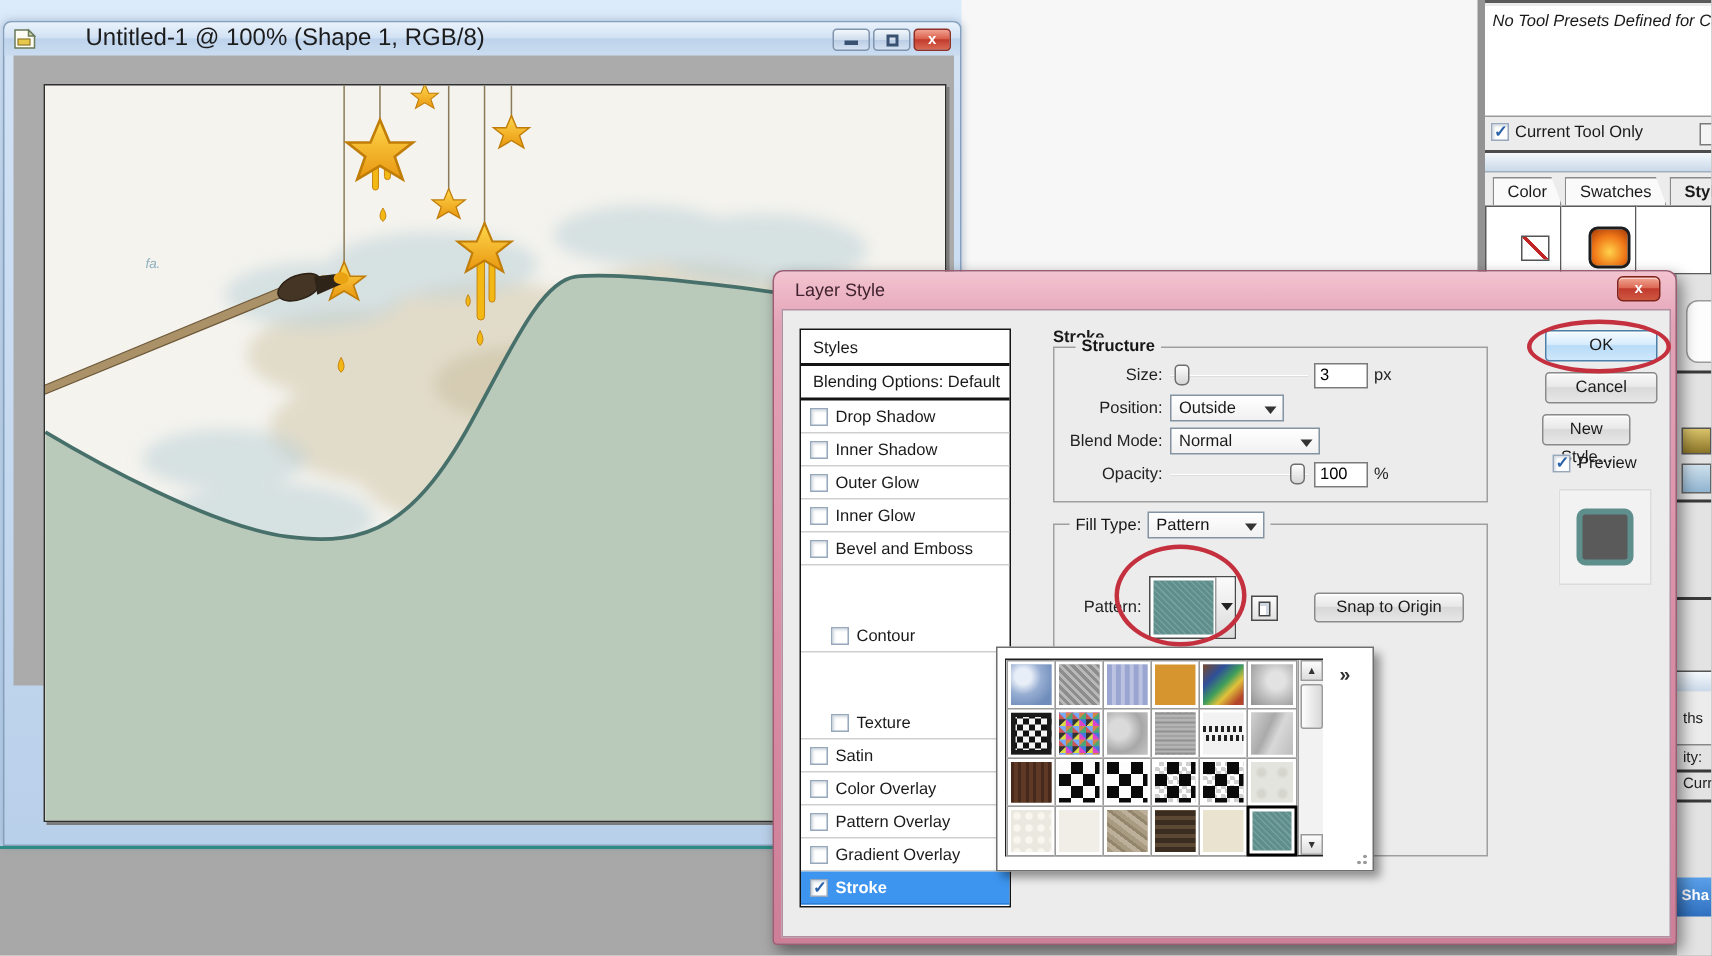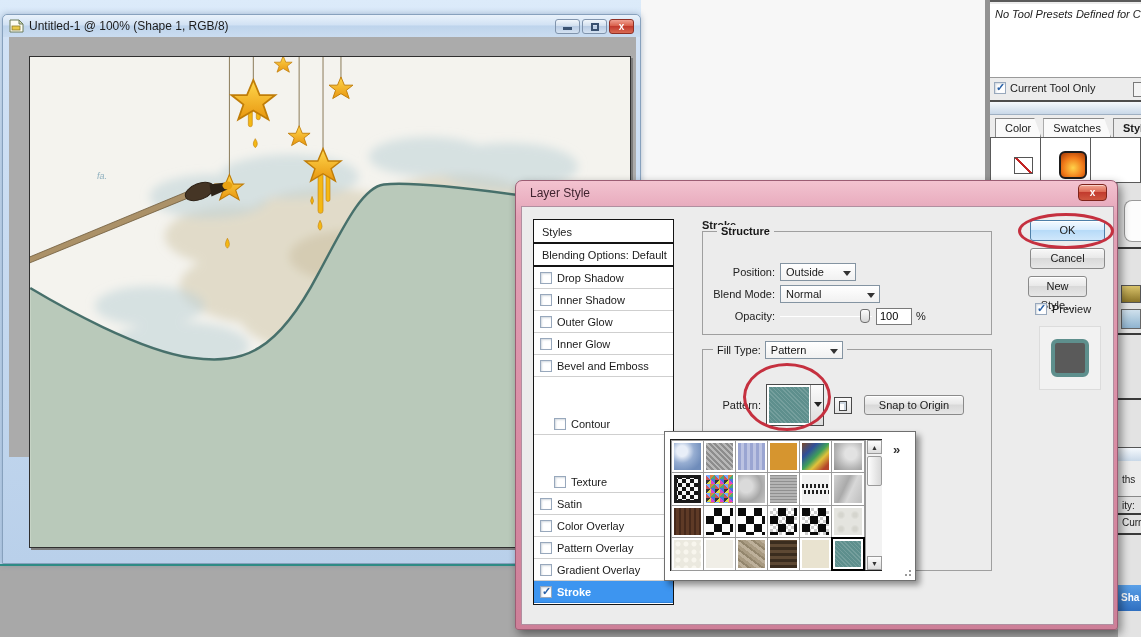--- a/index.html
+++ b/index.html
@@ -13,21 +13,21 @@
   .workspace-bg { position:absolute; left:641px; top:0; width:349px; height:566px; background:#f7f7f7; }
   .teal-line { position:absolute; left:0; top:564px; width:518px; height:2px; background:#2e8b85; }
 
   
   .doc-window { position:absolute; left:2px; top:14px; width:639px; height:550px;
     background:linear-gradient(180deg,#d3e3f6,#b9d0ea); border:1px solid #87a1bd; border-radius:5px 5px 0 0;
     box-shadow:0 0 6px rgba(70,100,140,.4); }
   .doc-titlebar { position:absolute; left:0; top:0; right:0; height:22px; display:flex; align-items:center; padding:0 6px;
     background:linear-gradient(180deg,#e9f2fb 0%,#d2e2f4 45%,#bed4ec 50%,#cadcf0 100%); border-radius:5px 5px 0 0; }
   .doc-icon { width:15px; height:14px; margin-right:5px; flex:0 0 auto; }
-  .doc-title { font-size:12px; color:#1c1c1c; white-space:nowrap; overflow:hidden; }
+  .doc-title { font-size:16px; color:#1c1c1c; white-space:nowrap; overflow:hidden;margin-left:28px; }
   .win-btns { margin-left:auto; display:flex; gap:2px; }
   .win-btn { width:25px; height:15px; border:1px solid #8094ad; border-radius:3px;
     background:linear-gradient(180deg,#f2f7fc,#cfdded 50%,#b9cce4 50%,#d4e2f2); position:relative; cursor:default; }
   .win-btn.close { background:linear-gradient(180deg,#f0a091,#d9604b 45%,#c23b2e 50%,#d96a52); border-color:#8f3026;
     color:#fff; font-weight:bold; font-size:10px; text-align:center; line-height:13px; }
   .glyph-minbar { position:absolute; left:7px; bottom:3px; width:9px; height:3px; background:#3a5271; }
   .glyph-restore { position:absolute; left:8px; top:3px; width:8px; height:8px; border:2px solid #3a5271; background:transparent; }
   .doc-client { position:absolute; left:6px; top:22px; width:627px; height:420px; background:#ababab; }
   .canvas { position:absolute; left:20px; top:19px; width:602px; height:492px; background:#f4f3ee;
     border:1px solid #2f2f2f; box-shadow:2px 2px 0 #7c7c7c; }
@@ -392,20 +392,29 @@
           <div class="sl-item selected">
             <span class="cb checked"></span>
             <span>Stroke</span>
           </div>
         </div>
     </div>
 
     <div style="position:absolute;left:186px;top:38px;width:290px;font-weight:bold">Stroke</div>
     <div class="fieldset" style="left:186px;top:50px;width:290px;height:104px">
       <span class="fs-label">Structure</span>
+      <div class="frow" style="top:8px">
+        <span class="flabel">Size:</span>
+        <span class="slider">
+          <span class="track"></span>
+          <span class="thumb" style="left:3px"></span>
+        </span>
+        <input class="valbox" value="3" style="">
+        <span class="unit">px</span>
+      </div>
       <div class="frow" style="top:30px">
         <span class="flabel">Position:</span>
         <span class="combo" style="width:76px">
           <span>Outside</span>
           <span class="arrow"></span>
         </span>
       </div>
       <div class="frow" style="top:52px">
         <span class="flabel">Blend Mode:</span>
         <span class="combo" style="width:100px">
@@ -434,21 +443,21 @@
       </span>
       <div class="frow" style="top:34px;height:42px">
         <span class="flabel" style="width:58px">Pattern:</span>
         <span class="pattern-well" style="position:relative">
           <span class="pattern-swatch sw-teal"></span>
           <span class="pattern-arrow-strip"></span>
         </span>
         <span class="mini-btn" style="position:relative;margin-left:10px">
           <span class="mini-page"></span>
         </span>
-        <span class="push-btn" style="width:100px;margin-left:12px;line-height:18px">
+        <span class="push-btn" style="width:100px;margin-left:24px;line-height:18px">
           <span>Snap to Origin</span>
         </span>
       </div>
     </div>
 
     <div class="action-btn ok" style="top:39px"><span>OK</span></div>
     <div class="action-btn" style="top:67px"><span>Cancel</span></div>
     <div class="action-btn" style="top:95px;width:59px;left:512px"><span>New Style...</span></div>
     <div class="preview-row">
       <span class="cb checked"></span>

